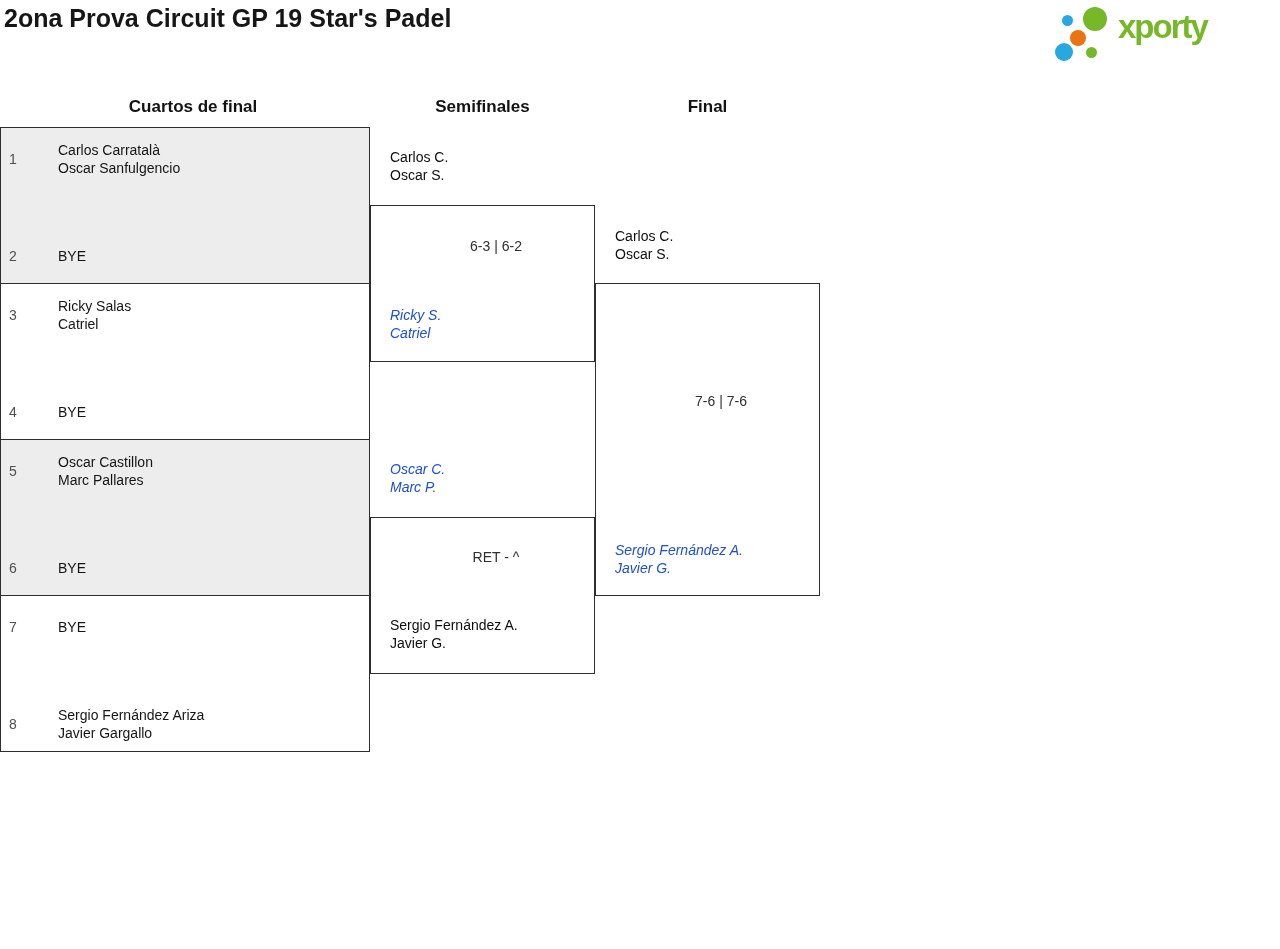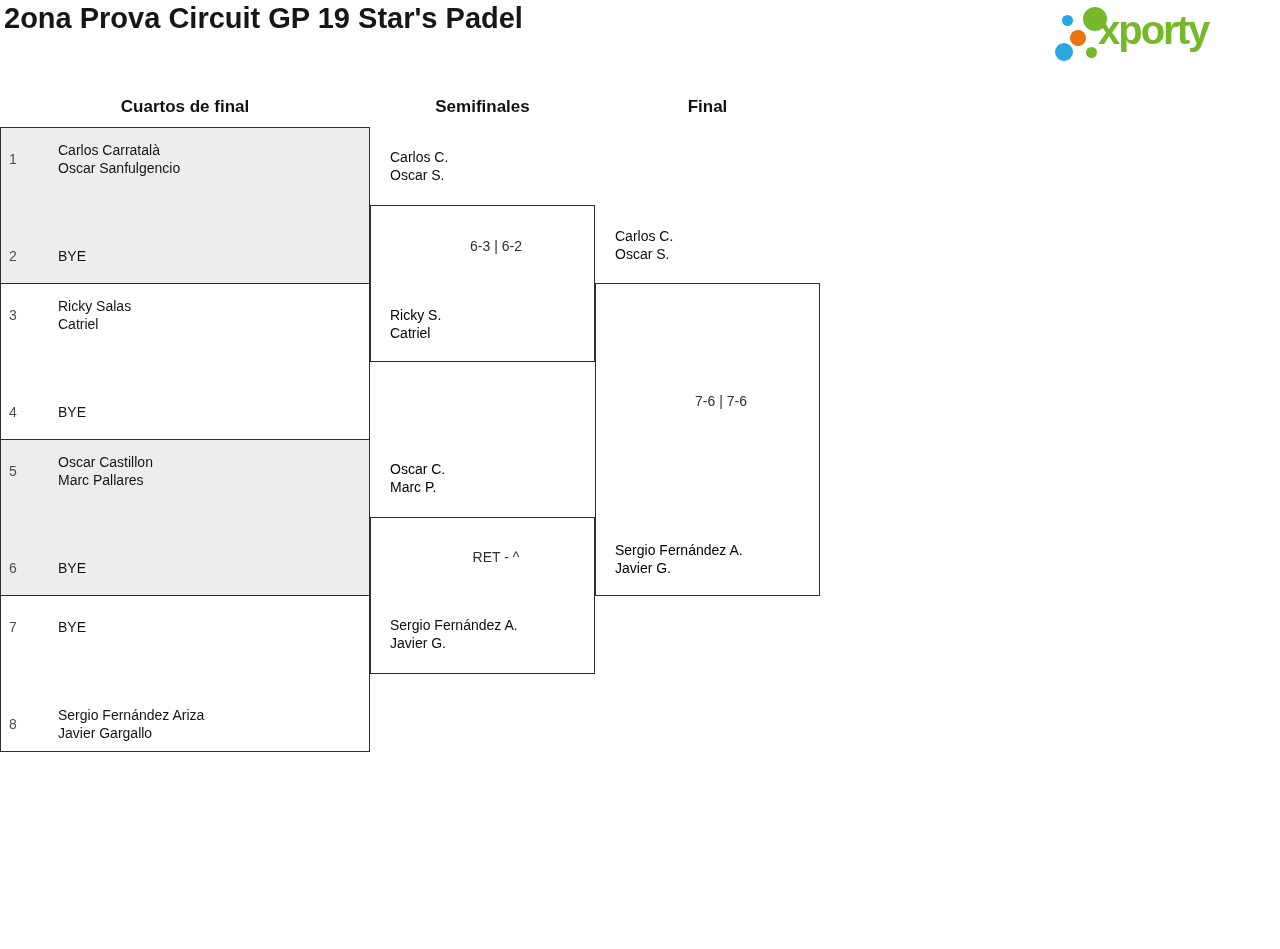--- a/index.html
+++ b/index.html
@@ -1,35 +1,35 @@
 <!DOCTYPE html>
 <html><head>
 <meta charset="utf-8">
 <style>
   html,body{margin:0;padding:0;background:#fff;}
   #page{position:relative;width:1280px;height:949px;background:#ffffff;
         font-family:"Liberation Sans",sans-serif;overflow:hidden;}
 
   
-  .title{position:absolute;left:4px;top:2px;font-size:29px;line-height:33px;
+  .title{position:absolute;left:4px;top:2px;font-size:25px;line-height:33px;
          font-weight:700;color:#161616;white-space:nowrap;}
   .logo{position:absolute;left:1050px;top:0;width:230px;height:70px;cursor:pointer;}
   .dot{position:absolute;border-radius:50%;}
   .dot-blue-sm   {left:12px;top:15px;width:11px;height:11px;background:#29a8e0;}
   .dot-green-lg  {left:33px;top:7px;width:24px;height:24px;background:#76b829;}
   .dot-orange    {left:20px;top:30px;width:16px;height:16px;background:#e87511;}
   .dot-blue-lg   {left:5px;top:43px;width:18px;height:18px;background:#29a8e0;}
   .dot-green-sm  {left:36px;top:47px;width:11px;height:11px;background:#76b829;}
-  .logo-text{position:absolute;left:48px;top:8px;font-size:40px;font-weight:700;
+  .logo-text{position:absolute;left:68px;top:8px;font-size:33px;font-weight:700;
              letter-spacing:-2px;color:#76b829;}
 
   
   .round-header{position:absolute;top:97px;font-size:17px;font-weight:700;
                 color:#121212;text-align:center;}
-  .rh-qf{left:0;width:370px;}
+  .rh-qf{left:8px;width:370px;}
   .rh-sf{left:370px;width:225px;}
   .rh-f {left:595px;width:225px;}
 
   
   .box{position:absolute;border:1px solid #2e2e2e;box-sizing:border-box;background:#fff;}
   .box.alt{background:#ededed;}
   .qf{left:0;width:370px;height:157px;}
   .sf{left:370px;width:225px;height:157px;}
   .fin{left:595px;width:225px;height:313px;}
 
@@ -38,21 +38,21 @@
          display:flex;align-items:center;}
   .p-top{top:12px;}
   .p-bottom{bottom:8px;}
   .seed{width:12px;margin-right:6px;font-size:14px;color:#4f4f4f;flex:none;}
   .names{font-size:14px;line-height:18px;font-weight:500;color:#151515;}
   .names div{white-space:nowrap;margin-left:31px;}
 
   
   .adv{position:absolute;font-size:14px;line-height:18px;font-weight:500;white-space:nowrap;margin-left:13px;}
   .winner{color:#0d0d0d;}
-  .loser{color:#000000;}
+  .loser{color:#1d4ed8;font-style:italic;}
   .score{position:absolute;font-size:14px;line-height:20px;color:#2f2f2f;
          text-align:center;width:252px;}
 </style>
 </head>
 <body>
 
 <div id="page">
 
   <div class="title">
     <div>2ona Prova Circuit GP 19 Star's Padel</div>

